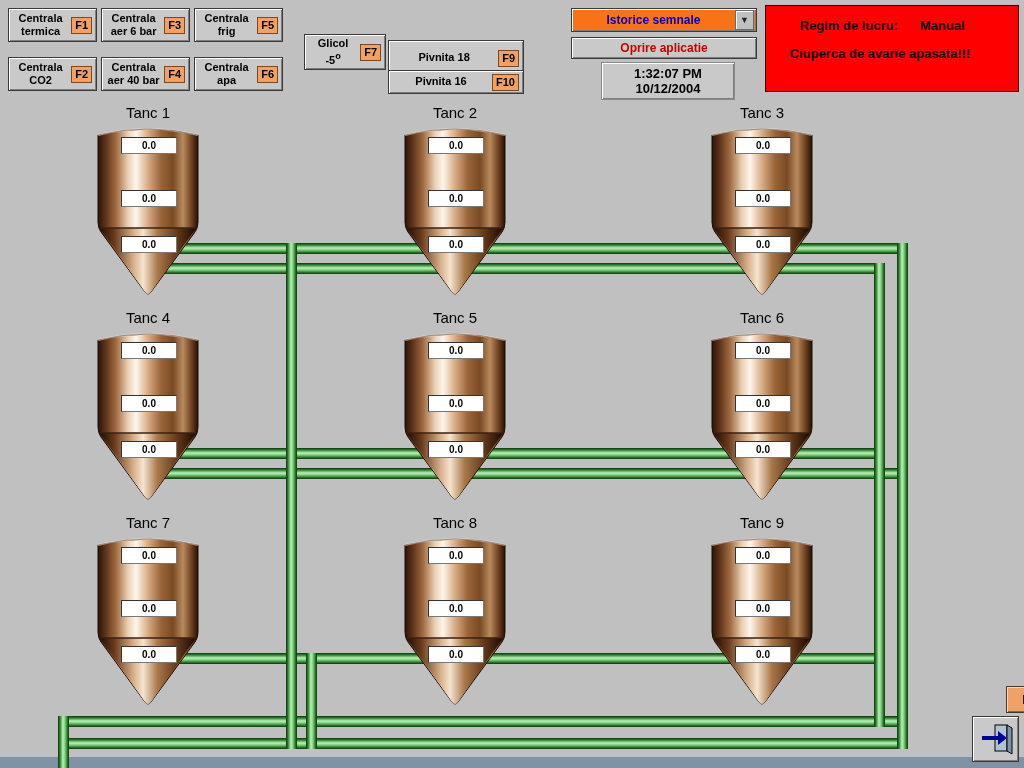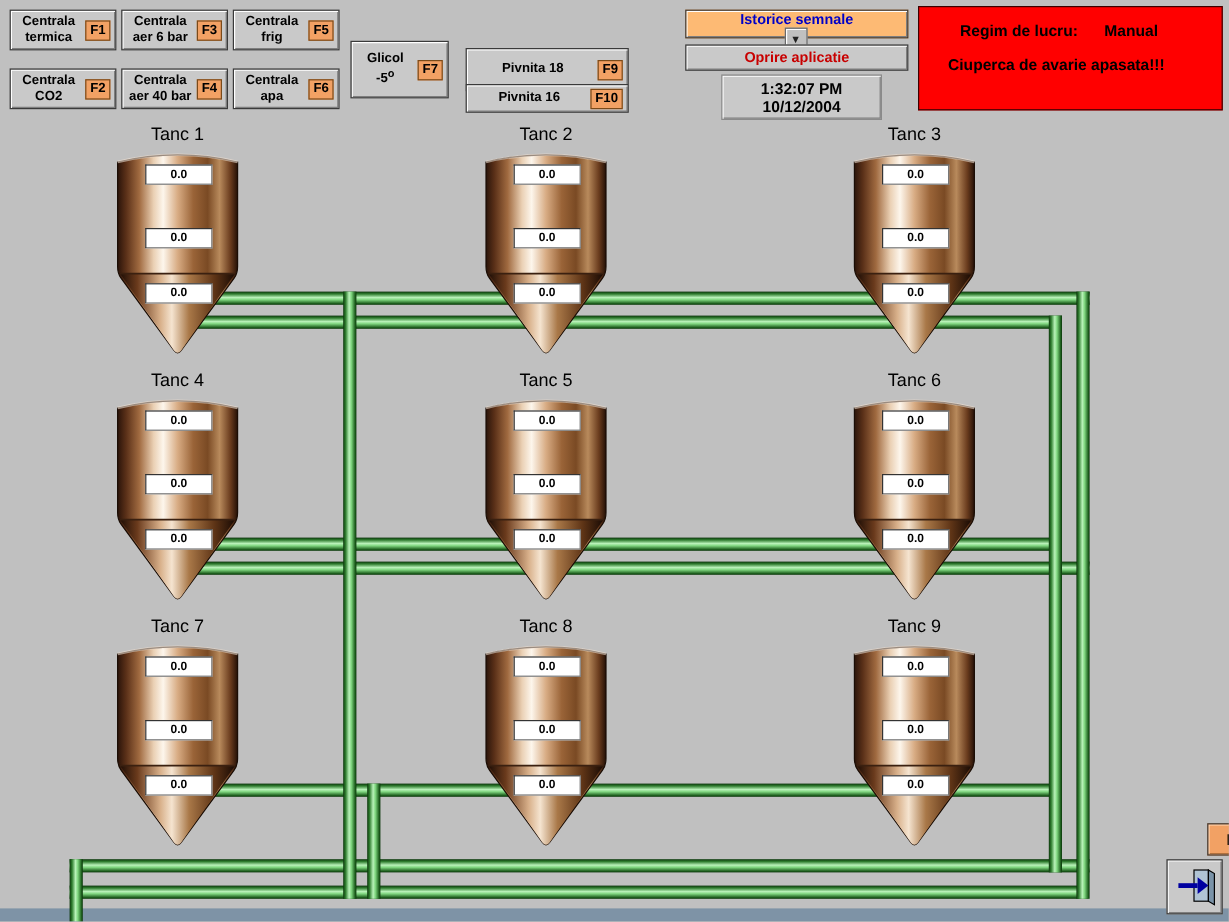--- a/index.html
+++ b/index.html
@@ -16,23 +16,23 @@
     padding:2px 4px;box-sizing:border-box;cursor:pointer;z-index:3;
   }
   .btn .lbl{font-size:11px;font-weight:bold;color:#000;line-height:1.2;text-align:center;flex:1}
   .fkey{
     background:#F2A164;border:1px solid #7a4a1a;font-size:11px;font-weight:bold;
     color:#000;padding:0 3px;height:15px;line-height:15px;margin-left:3px;flex:none;
   }
   
   .dropdown{
     position:absolute;left:571px;top:8px;width:186px;height:24px;
-    background:#fdba74;border:1px solid #3a3a3a;
+    background:#f97316;border:1px solid #3a3a3a;
     box-shadow:inset 1px 1px 0 #fff, inset -1px -1px 0 #7e7e7e;
-    display:flex;align-items:center;z-index:3;cursor:pointer;box-sizing:border-box;flex-direction:column;
+    display:flex;align-items:center;z-index:3;cursor:pointer;box-sizing:border-box;
   }
   .dropdown .dlabel{flex:1;text-align:center;font-size:12px;font-weight:bold;color:#0000C8}
   .dropdown .arrow{
     width:17px;height:18px;margin-right:2px;background:#C0C0C0;
     border:1px solid #6a6a6a;box-shadow:inset 1px 1px 0 #fff;
     font-size:9px;text-align:center;line-height:18px;color:#222;
   }
   .oprire{
     position:absolute;left:571px;top:37px;width:186px;height:22px;
     background:#C9C9C9;border:1px solid #3a3a3a;
@@ -150,21 +150,21 @@
 </div>
 <div class="btn" style="left:101px;top:57px;width:89px;height:34px">
   <span class="lbl"><span>Centrala</span><br><span>aer 40 bar</span></span>
   <span class="fkey">F4</span>
 </div>
 <div class="btn" style="left:194px;top:57px;width:89px;height:34px">
   <span class="lbl"><span>Centrala</span><br><span>apa</span></span>
   <span class="fkey">F6</span>
 </div>
 
-<div class="btn" style="left:292px;top:34px;width:82px;height:48px">
+<div class="btn" style="left:304px;top:34px;width:82px;height:36px">
   <span class="lbl">
     <span>Glicol</span><br>
     <span>-5</span><sup>o</sup>
   </span>
   <span class="fkey">F7</span>
 </div>
 
 <div class="btn" style="left:388px;top:40px;width:136px;height:36px">
   <span class="lbl">Pivnita 18</span>
   <span class="fkey">F9</span>

